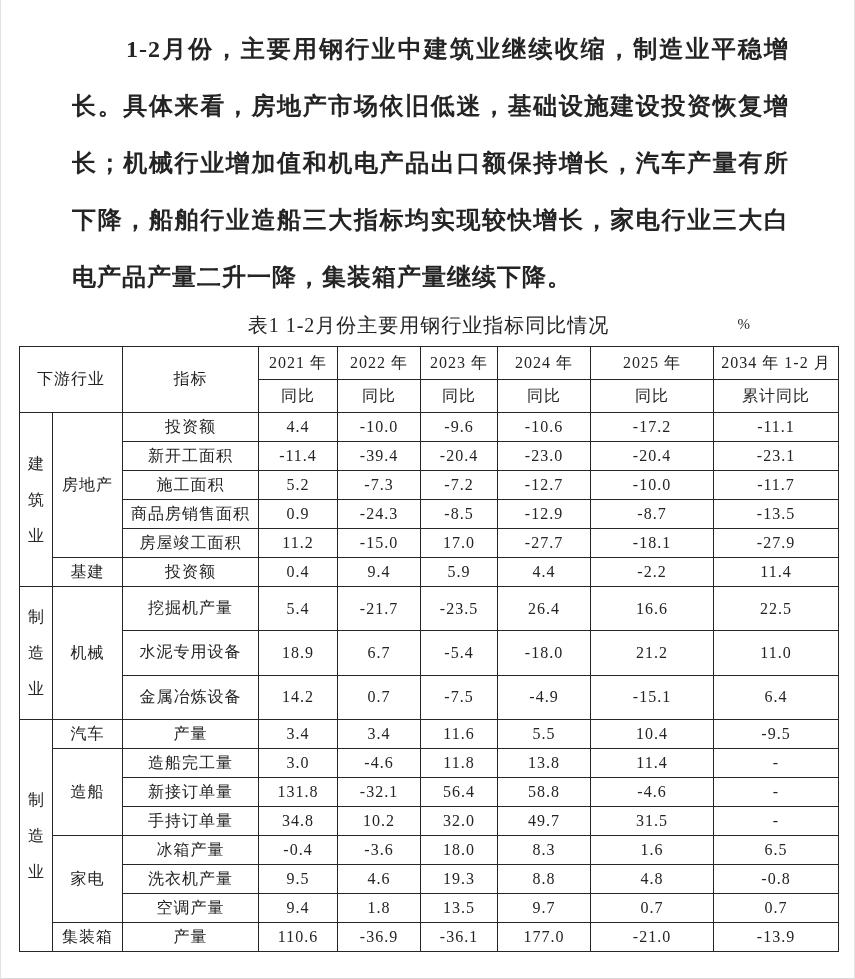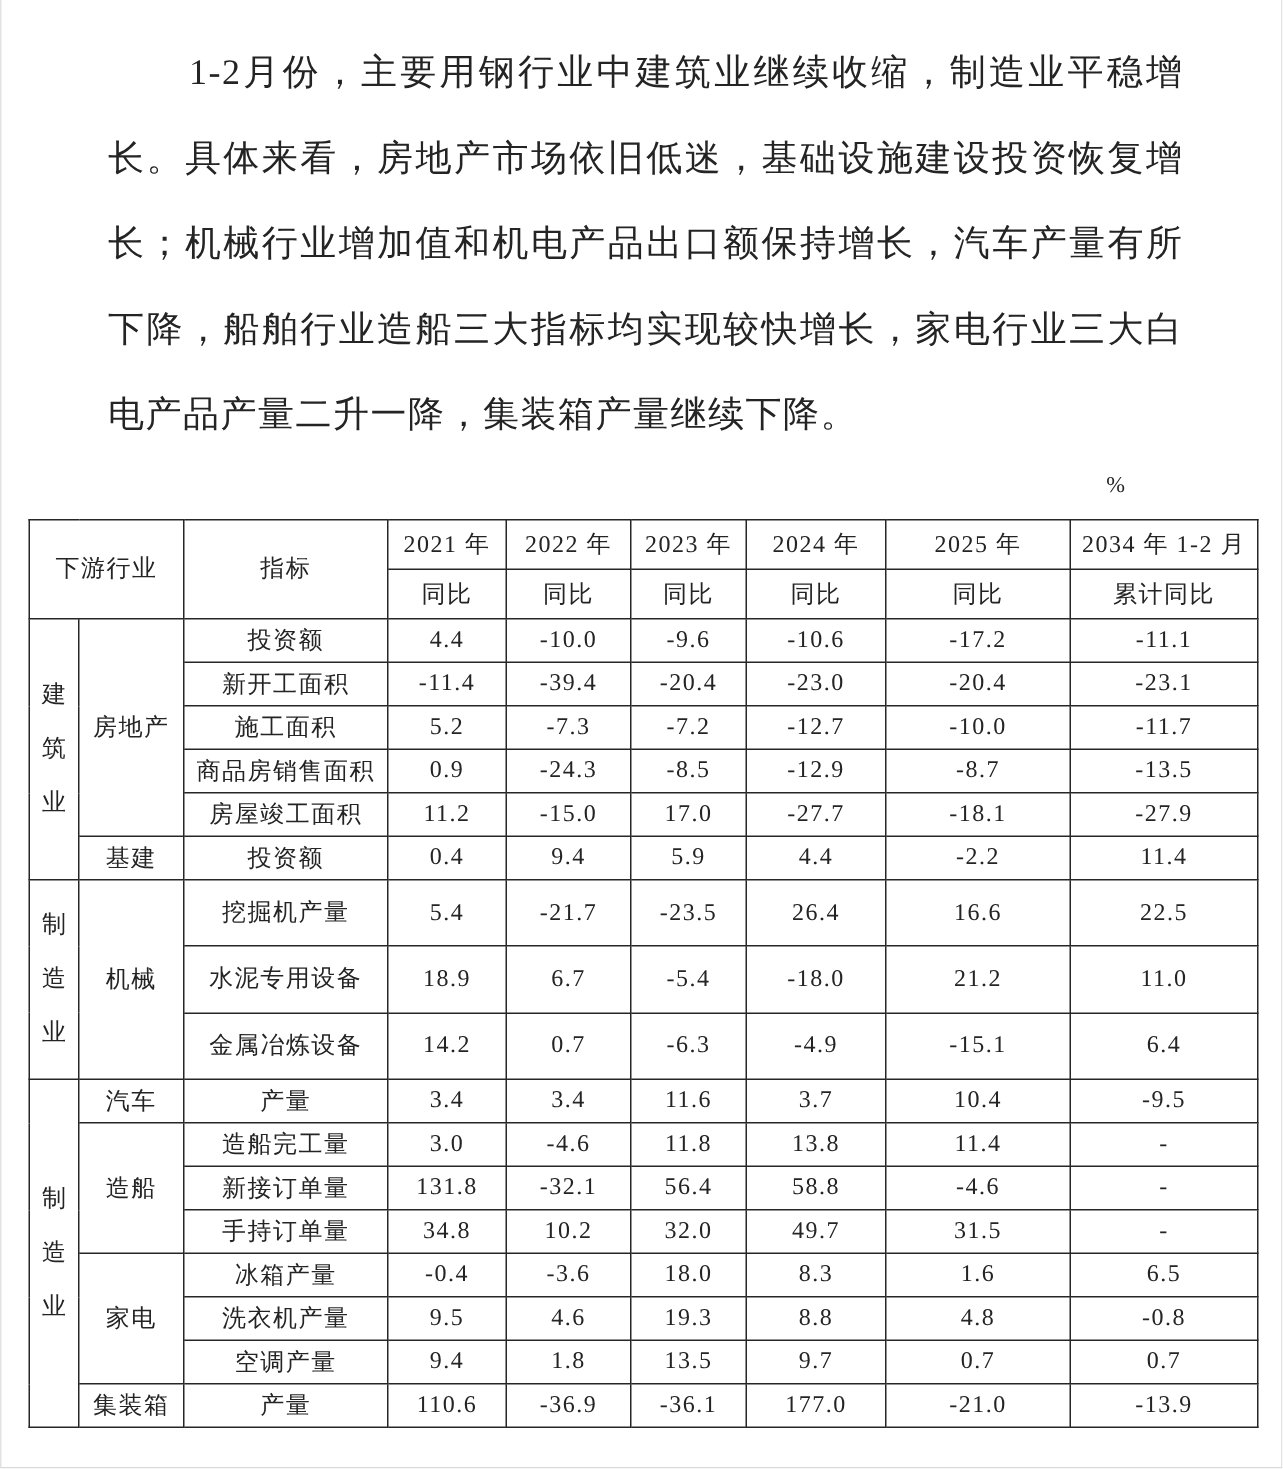--- a/index.html
+++ b/index.html
@@ -22,20 +22,21 @@
     pointer-events: none;
   }
   .para {
     margin: 0;
     padding: 21px 66px 0 72px;
     font-size: 24px;
     line-height: 57px;
     text-indent: 54px;
     text-align: justify;
     letter-spacing: 1px;
+    font-weight: bold;
   }
   .title-row {
     position: relative;
     width: 819px;
     margin: 6px 0 0 19px;
     height: 26px;
     text-align: center;
   }
   .table-title {
     font-size: 20px;
@@ -85,20 +86,21 @@
   }
 </style>
 </head>
 <body>
 
 <div class="page-frame"></div>
 
 <p class="para">1-2月份，主要用钢行业中建筑业继续收缩，制造业平稳增长。具体来看，房地产市场依旧低迷，基础设施建设投资恢复增长；机械行业增加值和机电产品出口额保持增长，汽车产量有所下降，船舶行业造船三大指标均实现较快增长，家电行业三大白电产品产量二升一降，集装箱产量继续下降。</p>
 
 <div class="title-row">
+  <span class="table-title">表1 1-2月份主要用钢行业指标同比情况</span>
   <span class="unit-label">%</span>
 </div>
 
 <table class="indicators">
   <colgroup>
     <col style="width:33px">
       <col style="width:70px">
       <col style="width:136px">
     <col style="width:79px">
       <col style="width:83px">
@@ -206,35 +208,35 @@
       <td class="num">6.7</td>
       <td class="num">-5.4</td>
       <td class="num">-18.0</td>
       <td class="num">21.2</td>
       <td class="num">11.0</td>
     </tr>
     <tr>
       <td class="ind">金属冶炼设备</td>
       <td class="num">14.2</td>
       <td class="num">0.7</td>
-      <td class="num">-6.3</td>
+      <td class="num">-7.5</td>
       <td class="num">-4.9</td>
       <td class="num">-15.1</td>
       <td class="num">6.4</td>
     </tr>
     <tr>
       <td rowspan="8">
           <div class="vlabel">制造业</div>
         </td>
       <td>汽车</td>
       <td class="ind">产量</td>
       <td class="num">3.4</td>
       <td class="num">3.4</td>
       <td class="num">11.6</td>
-      <td class="num">3.7</td>
+      <td class="num">5.5</td>
       <td class="num">10.4</td>
       <td class="num">-9.5</td>
     </tr>
     <tr>
       <td rowspan="3">造船</td>
       <td class="ind">造船完工量</td>
       <td class="num">3.0</td>
       <td class="num">-4.6</td>
       <td class="num">11.8</td>
       <td class="num">13.8</td>

